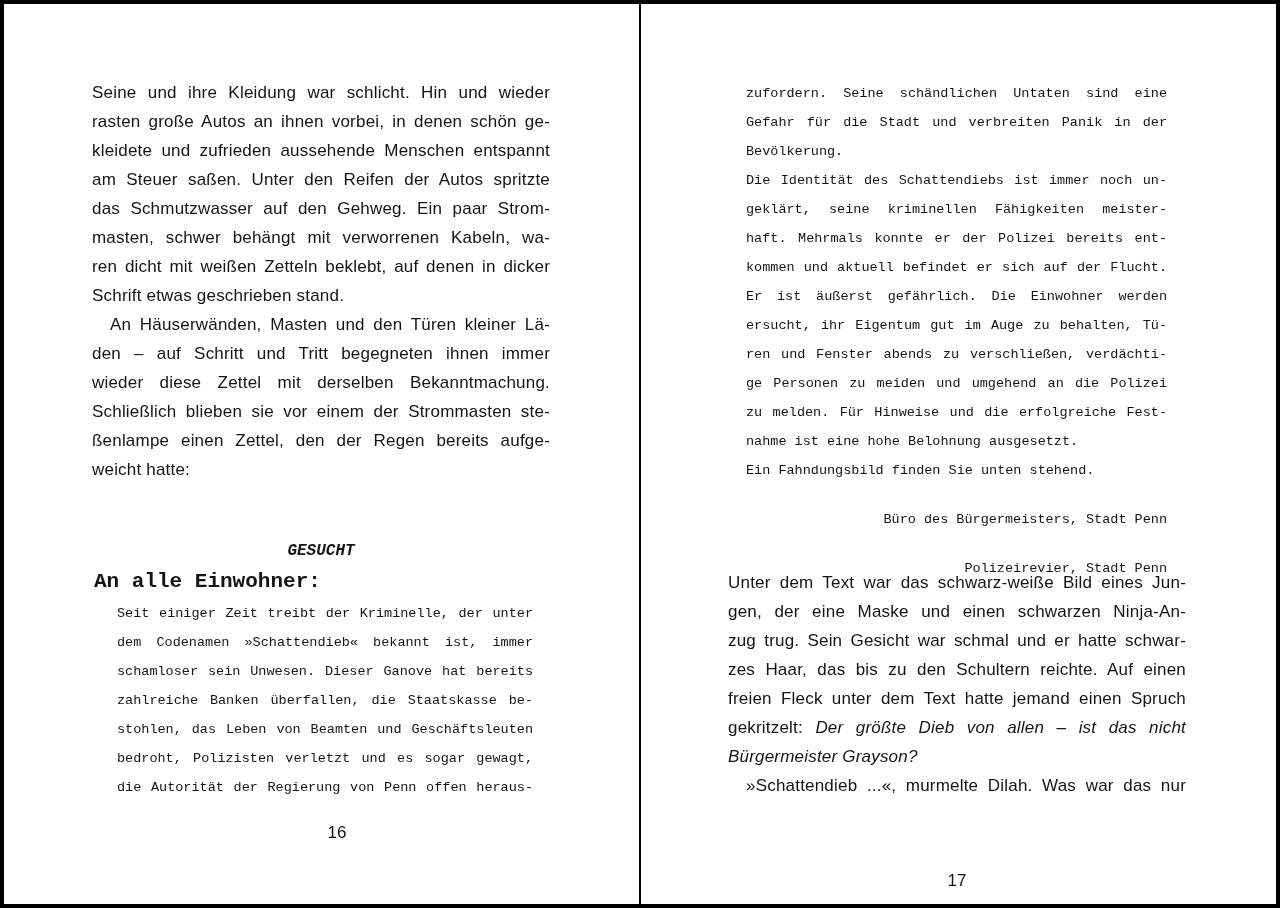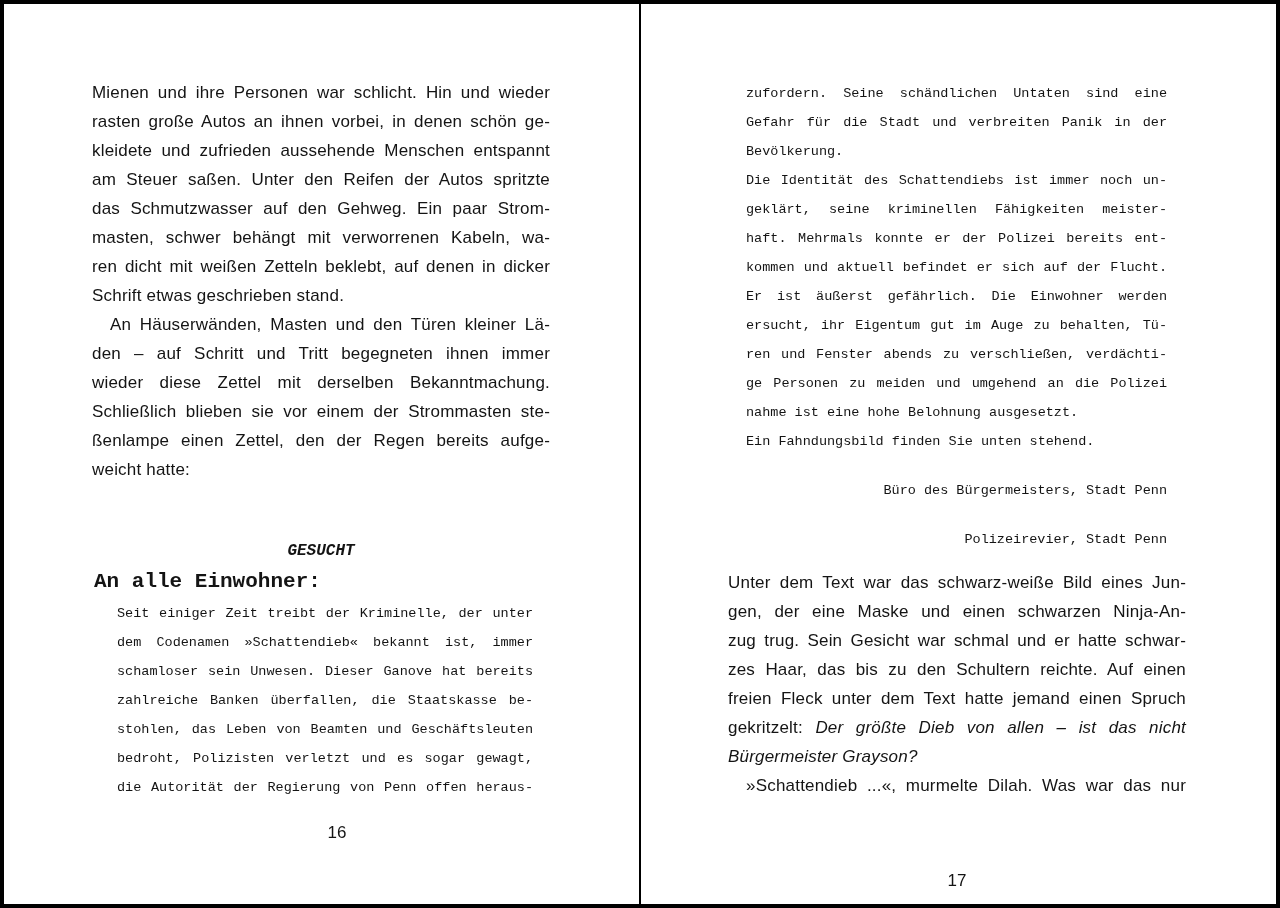--- a/index.html
+++ b/index.html
@@ -40,21 +40,21 @@
 </style>
 </head>
 <body>
 
 <div class="frame"></div>
 <div class="divider"></div>
 
 <div>
 
   <div class="block sans" style="left:92px; top:78px; width:458px;">
-    <div class="line">Mienen und ihre Personen war schlicht. Hin und wieder</div>
+    <div class="line">Seine und ihre Kleidung war schlicht. Hin und wieder</div>
     <div class="line">rasten große Autos an ihnen vorbei, in denen schön ge-</div>
     <div class="line">kleidete und zufrieden aussehende Menschen entspannt</div>
     <div class="line">am Steuer saßen. Unter den Reifen der Autos spritzte</div>
     <div class="line">das Schmutzwasser auf den Gehweg. Ein paar Strom-</div>
     <div class="line">masten, schwer behängt mit verworrenen Kabeln, wa-</div>
     <div class="line">ren dicht mit weißen Zetteln beklebt, auf denen in dicker</div>
     <div class="line end">Schrift etwas geschrieben stand.</div>
     <div class="line indent">An Häuserwänden, Masten und den Türen kleiner Lä-</div>
     <div class="line">den – auf Schritt und Tritt begegneten ihnen immer</div>
     <div class="line">wieder diese Zettel mit derselben Bekanntmachung.</div>
@@ -87,20 +87,21 @@
     <div class="line">Gefahr für die Stadt und verbreiten Panik in der</div>
     <div class="line end">Bevölkerung.</div>
     <div class="line">Die Identität des Schattendiebs ist immer noch un-</div>
     <div class="line">geklärt, seine kriminellen Fähigkeiten meister-</div>
     <div class="line">haft. Mehrmals konnte er der Polizei bereits ent-</div>
     <div class="line">kommen und aktuell befindet er sich auf der Flucht.</div>
     <div class="line">Er ist äußerst gefährlich. Die Einwohner werden</div>
     <div class="line">ersucht, ihr Eigentum gut im Auge zu behalten, Tü-</div>
     <div class="line">ren und Fenster abends zu verschließen, verdächti-</div>
     <div class="line">ge Personen zu meiden und umgehend an die Polizei</div>
+    <div class="line">zu melden. Für Hinweise und die erfolgreiche Fest-</div>
     <div class="line end">nahme ist eine hohe Belohnung ausgesetzt.</div>
     <div class="line end">Ein Fahndungsbild finden Sie unten stehend.</div>
     <div class="line right">Büro des Bürgermeisters, Stadt Penn</div>
     <div class="line right">Polizeirevier, Stadt Penn</div>
   </div>
 
   <div class="block sans" style="left:728px; top:568px; width:458px;">
     <div class="line">Unter dem Text war das schwarz-weiße Bild eines Jun-</div>
     <div class="line">gen, der eine Maske und einen schwarzen Ninja-An-</div>
     <div class="line">zug trug. Sein Gesicht war schmal und er hatte schwar-</div>

